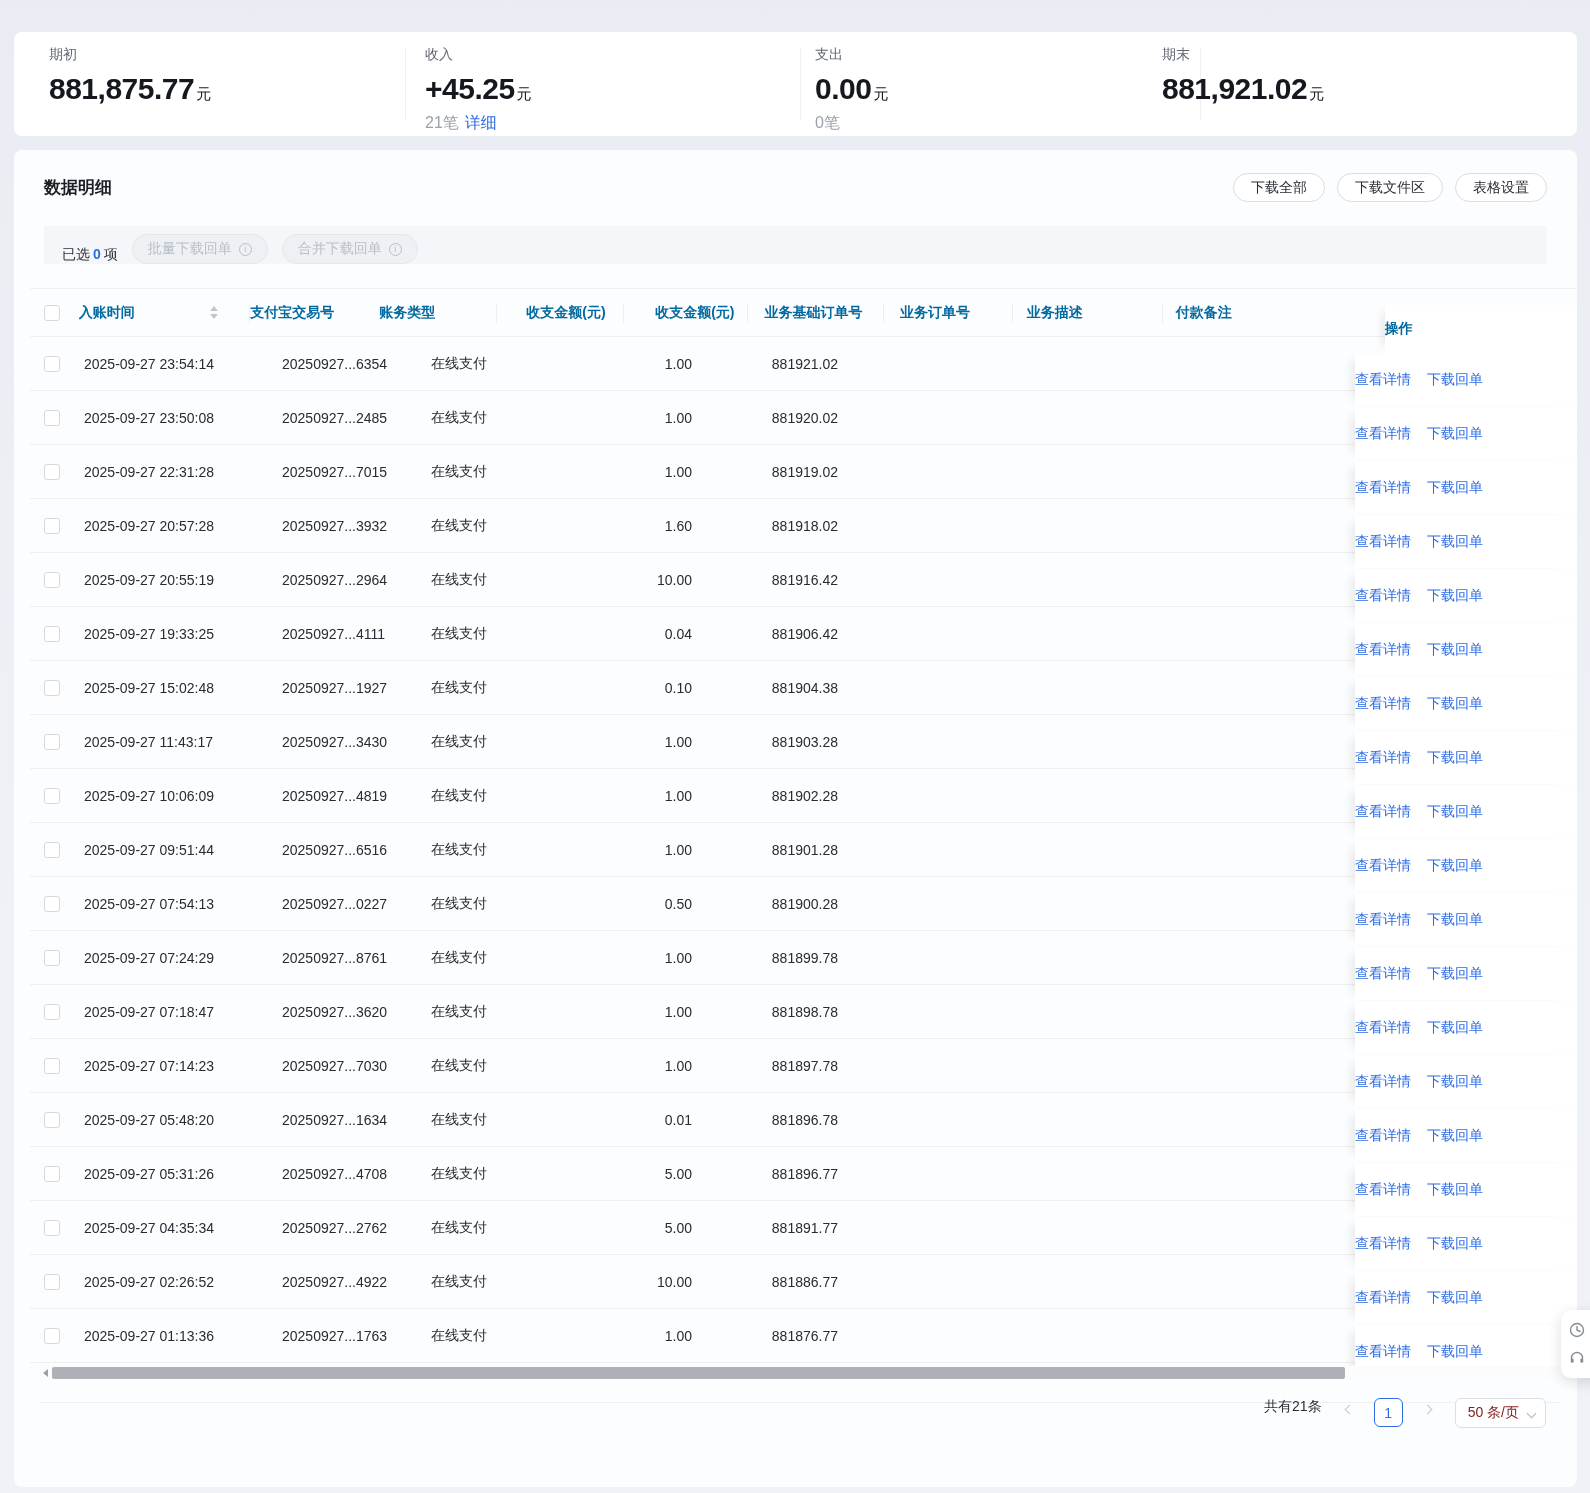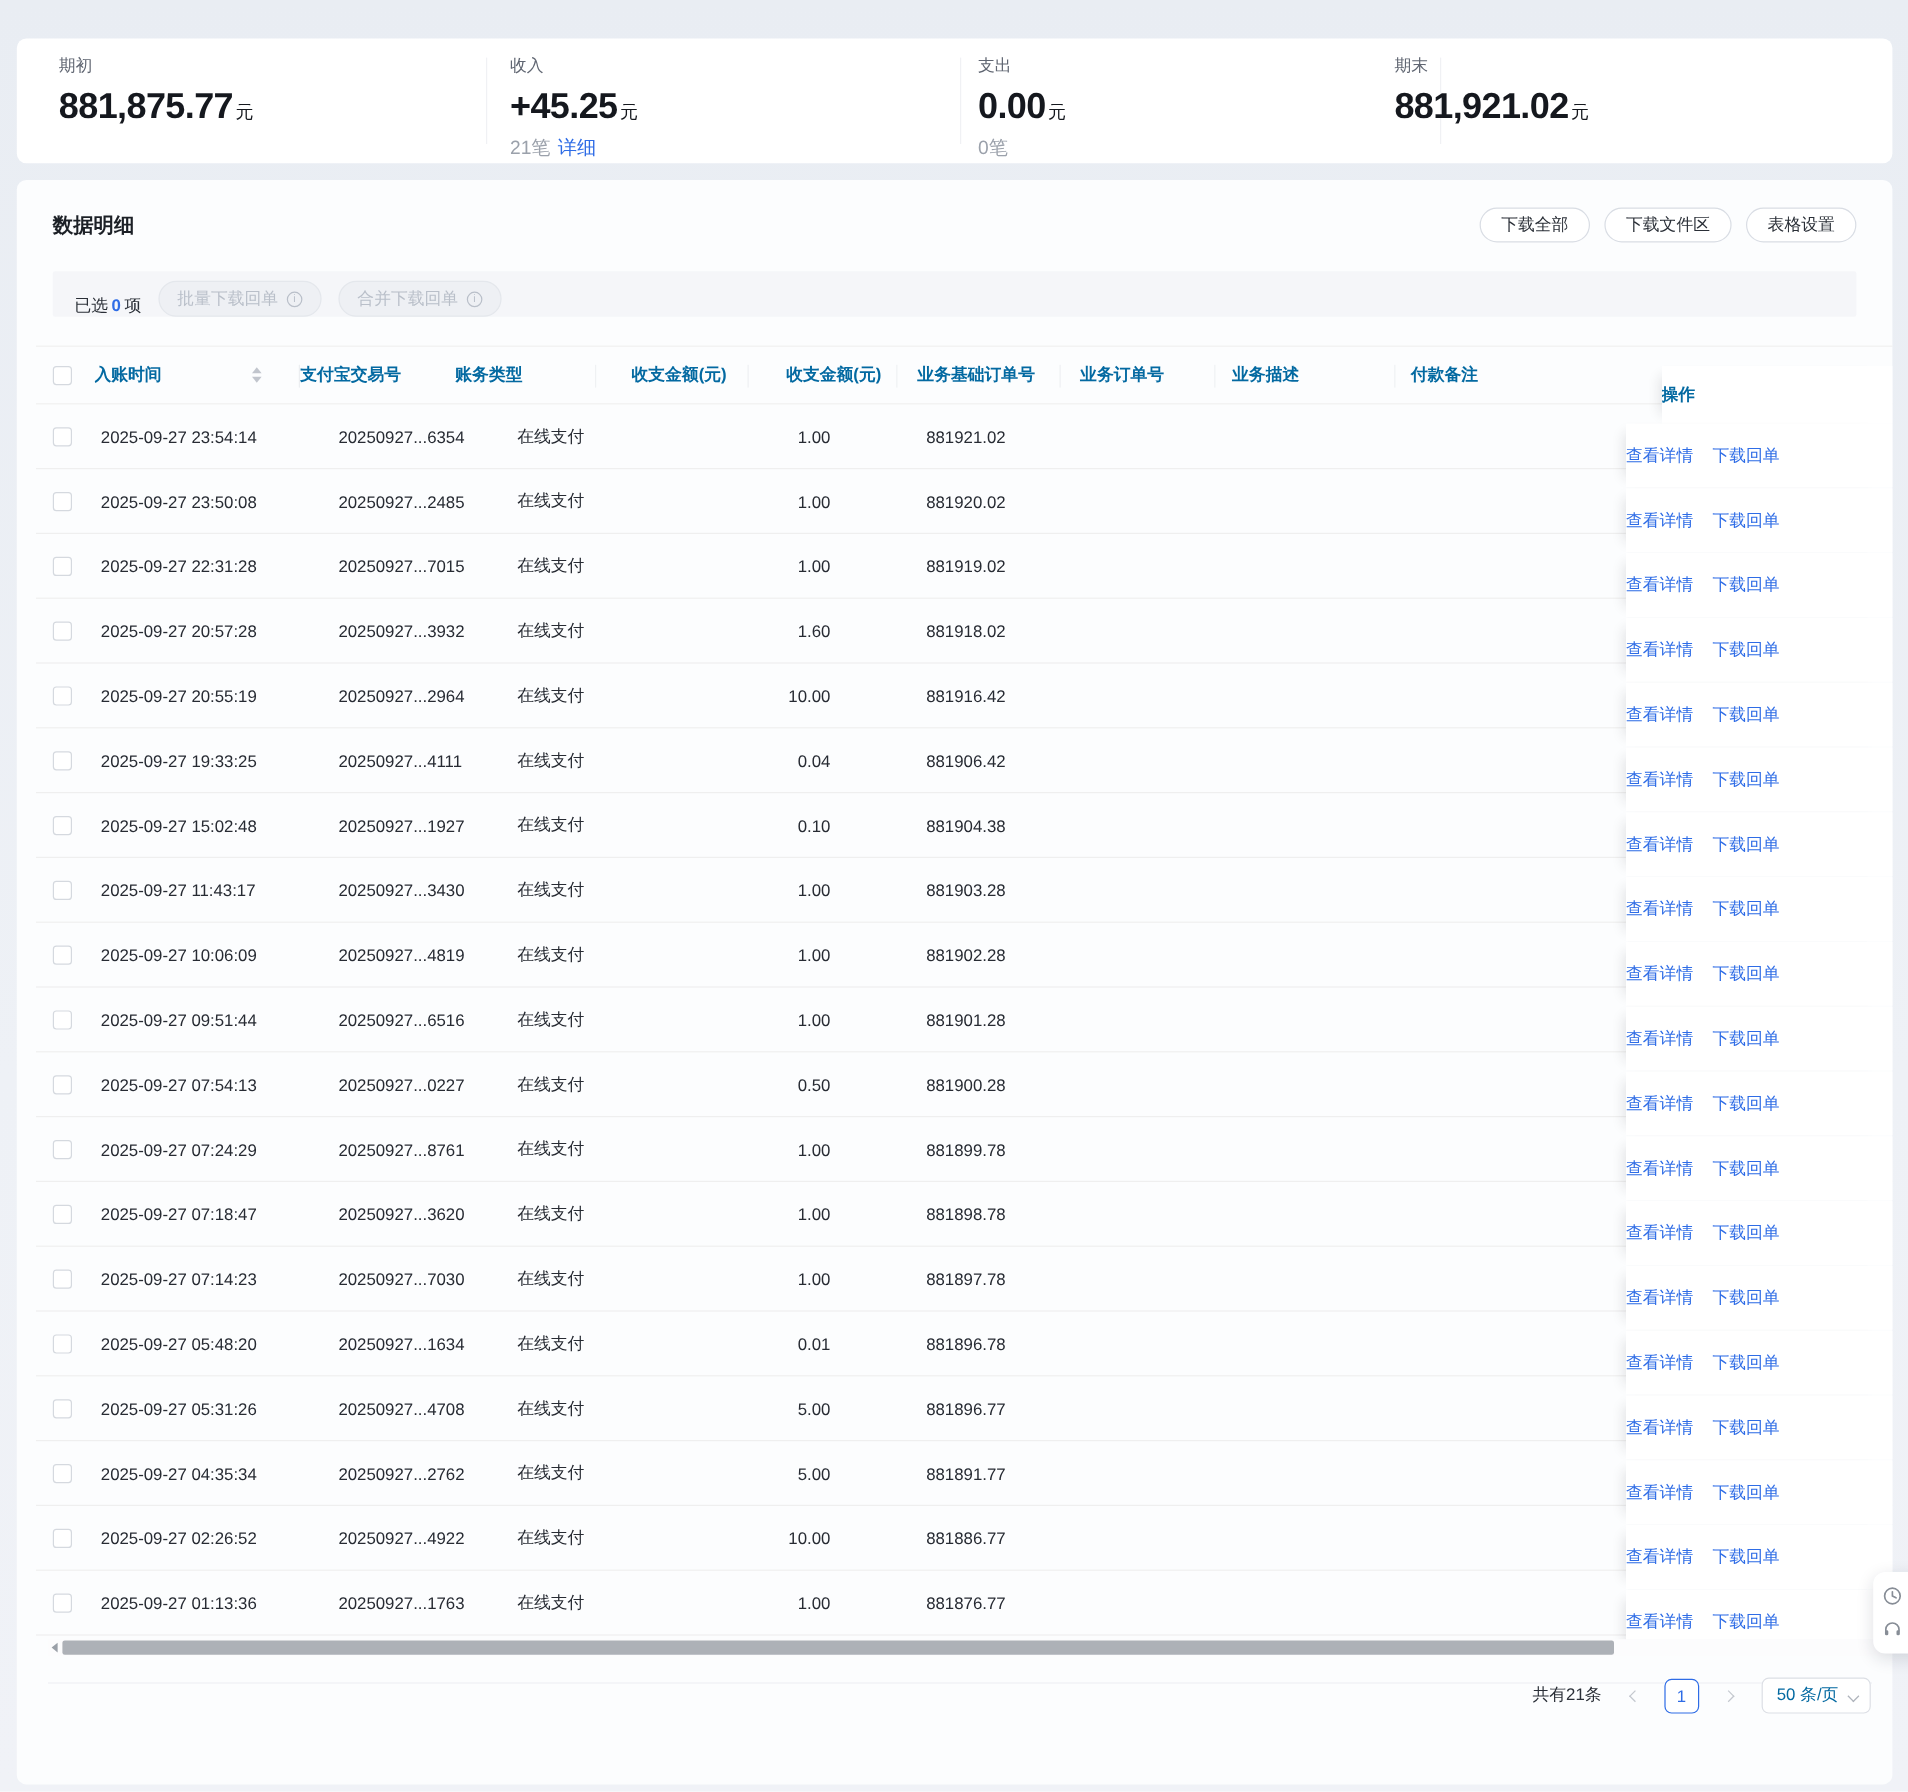--- a/index.html
+++ b/index.html
@@ -81,33 +81,33 @@
   #h-scrollbar { position:absolute; left:26px; top:1216px; width:1536px; height:14px; background:#fcfcfd; display:flex; align-items:center; }
   .sb-arrow { width:10px; height:14px; display:flex; align-items:center; justify-content:center; cursor:pointer; }
   .sb-arrow i { width:0; height:0; border-top:4px solid transparent; border-bottom:4px solid transparent; }
   .sb-left i  { border-right:5px solid #9aa0a8; }
   .sb-right i { border-left:5px solid #9aa0a8; }
   #sb-thumb { position:absolute; left:12px; top:1px; width:1293px; height:12px; background:#adb1b7; border-radius:2px; cursor:grab; }
   #sb-right-arrow { position:absolute; right:0; top:0; }
   #table-bottom-line { position:absolute; left:26px; top:1252px; width:1520px; height:1px; background:#eef0f3; }
 
   
-  #pagination { position:absolute; right:18px; top:1248px; height:30px; display:flex; align-items:center; gap:15px; }
+  #pagination { position:absolute; right:31px; top:1248px; height:30px; display:flex; align-items:flex-start; gap:15px; }
   #total-count { font-size:14px; color:#2a2f37; }
   .page-arrow { width:22px; height:22px; display:flex; align-items:center; justify-content:center; cursor:pointer; }
   .page-arrow i { width:7px; height:7px; border-left:1.6px solid #c3c7ce; border-bottom:1.6px solid #c3c7ce; display:block; }
   .arrow-prev i { transform:rotate(45deg); margin-left:3px; }
   .arrow-next i { transform:rotate(-135deg); margin-right:3px; }
   #page-current {
     width:29px; height:29px; border:1px solid #2e6ce6; border-radius:6px; background:#fff;
     color:#2e6ce6; font-size:14px; display:flex; align-items:center; justify-content:center; cursor:pointer;
   }
   #page-size {
     height:30px; padding:0 26px 0 12px; border:1px solid #dcdfe5; border-radius:6px; background:#fff;
-    font-size:14px; color:#0369a1; display:flex; align-items:center; position:relative; cursor:pointer;
+    font-size:14px; color:#7f1d1d; display:flex; align-items:center; position:relative; cursor:pointer;
   }
   #page-size .chev { position:absolute; right:10px; top:11px; width:7px; height:7px;
     border-right:1.6px solid #aeb3bb; border-bottom:1.6px solid #aeb3bb; transform:rotate(45deg); }
 
   
   #float-panel {
     position:absolute; left:1561px; top:1310px; width:44px; height:68px; background:#fff;
     border-radius:10px 0 0 10px; box-shadow:0 4px 14px rgba(20,30,50,0.14);
     display:flex; flex-direction:column; align-items:flex-start; justify-content:center; gap:12px; padding-left:8px;
   }

